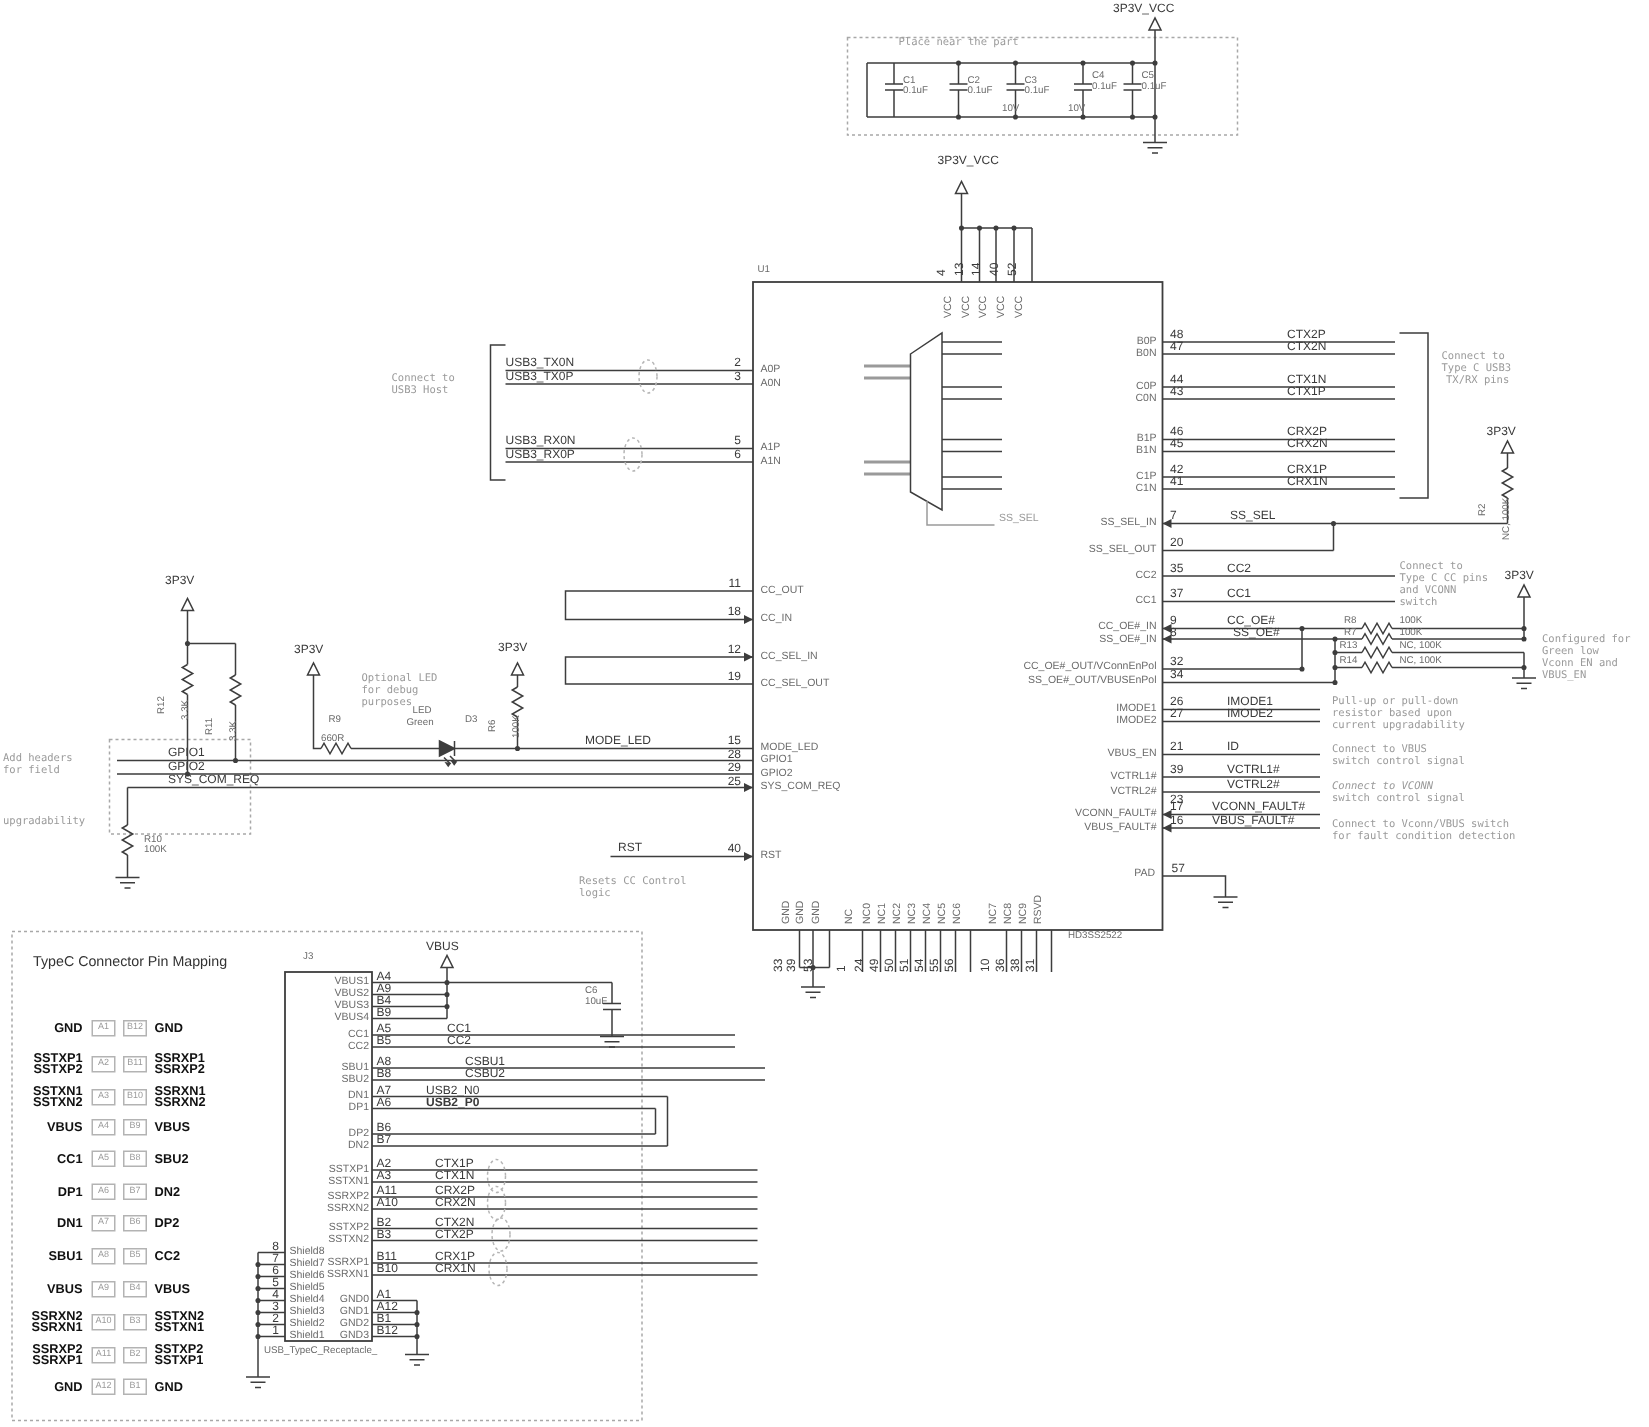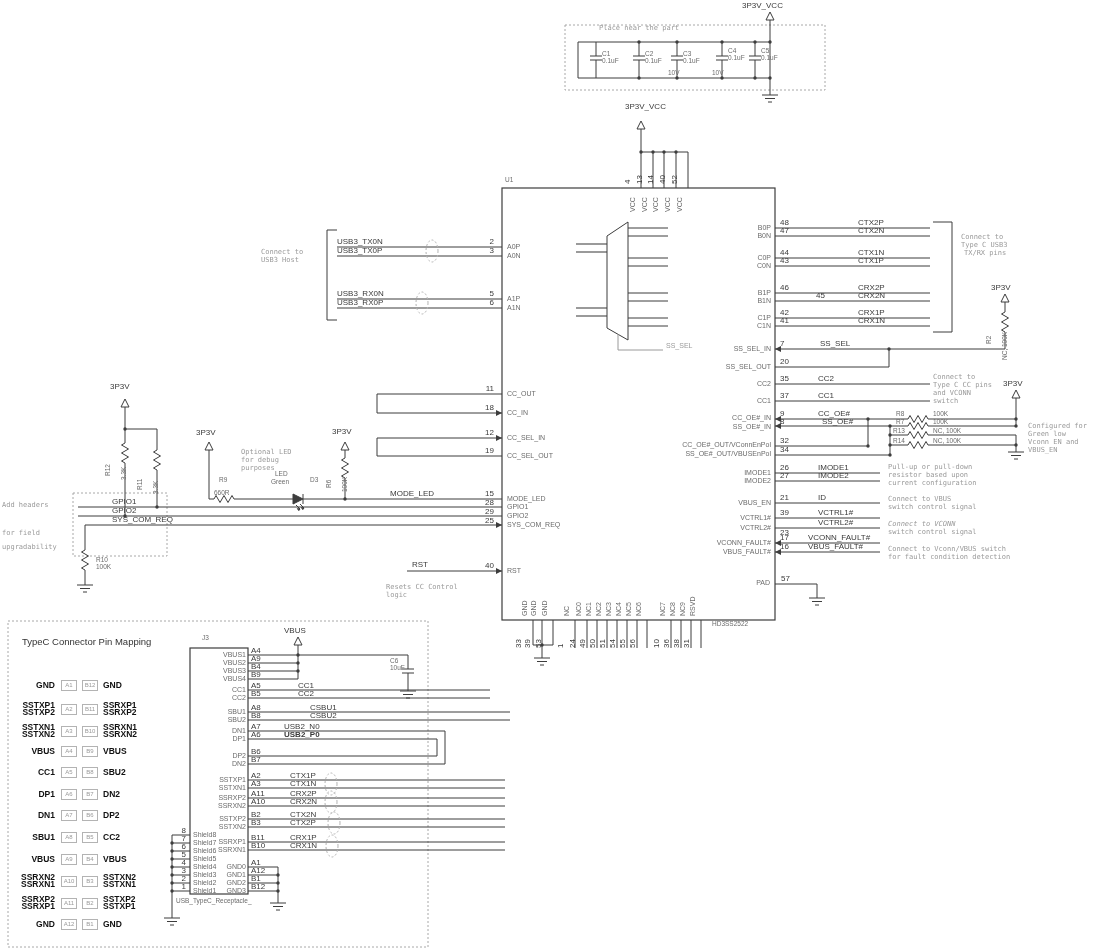--- a/index.html
+++ b/index.html
@@ -266,21 +266,21 @@
       <div class="tx i" style="left: 507px; top: 521px;">SYS_COM_REQ</div>
       <div class="tx n" style="left: 110px; top: 383px;">3P3V</div>
       <div class="tx r v" style="left: 112px; top: 468px;">R12</div>
       <div class="tx r v" style="left: 128px; top: 472px;">3.3K</div>
       <div class="tx r v" style="left: 144px; top: 482px;">R11</div>
       <div class="tx r v" style="left: 160px; top: 486px;">3.3K</div>
       <div class="tx n" style="left: 112px; top: 498px;">GPIO1</div>
       <div class="tx n" style="left: 112px; top: 507px;">GPIO2</div>
       <div class="tx n" style="left: 112px; top: 516px;">SYS_COM_REQ</div>
       <div class="tx a" style="left: 2px; top: 501px;">Add headers</div>
-      <div class="tx a" style="left: 2px; top: 509px; margin-top: 20px;">for field</div>
+      <div class="tx a" style="left: 2px; top: 509px;">for field</div>
       <div class="tx a" style="left: 2px; top: 517px; margin-top: 26px;">upgradability</div>
       <div class="tx r" style="left: 96px; top: 556px;">R10</div>
       <div class="tx r" style="left: 96px; top: 563px;">100K</div>
       <div class="tx n" style="left: 196px; top: 429px;">3P3V</div>
       <div class="tx r" style="left: 219px; top: 476px;">R9</div>
       <div class="tx r" style="left: 214px; top: 489px;">660R</div>
       <div class="tx a" style="left: 241px; top: 448px;">Optional LED</div>
       <div class="tx a" style="left: 241px; top: 456px;">for debug</div>
       <div class="tx a" style="left: 241px; top: 464px;">purposes</div>
       <div class="tx r" style="left: 275px; top: 470px;">LED</div>
@@ -325,21 +325,21 @@
       <div class="tx p v" style="left: 681px; top: 640px;">38</div>
       <div class="tx p v" style="left: 691px; top: 640px;">31</div>
       <div class="tx r" style="left: 712px; top: 620px;">HD3SS2522</div>
       <div class="tx i ar" style="left: 770px; top: 579px;">PAD</div>
       <div class="tx p" style="left: 781px; top: 575px;">57</div>
       <div class="tx p" style="left: 780px; top: 219px;">48</div>
       <div class="tx p" style="left: 780px; top: 227px;">47</div>
       <div class="tx p" style="left: 780px; top: 249px;">44</div>
       <div class="tx p" style="left: 780px; top: 257px;">43</div>
       <div class="tx p" style="left: 780px; top: 284px;">46</div>
-      <div class="tx p" style="left: 816px; top: 292px;">45</div>
+      <div class="tx p" style="left: 780px; top: 292px;">45</div>
       <div class="tx p" style="left: 780px; top: 309px;">42</div>
       <div class="tx p" style="left: 780px; top: 317px;">41</div>
       <div class="tx p" style="left: 780px; top: 340px;">7</div>
       <div class="tx p" style="left: 780px; top: 358px;">20</div>
       <div class="tx p" style="left: 780px; top: 375px;">35</div>
       <div class="tx p" style="left: 780px; top: 392px;">37</div>
       <div class="tx p" style="left: 780px; top: 410px;">9</div>
       <div class="tx p" style="left: 780px; top: 418px;">8</div>
       <div class="tx p" style="left: 780px; top: 437px;">32</div>
       <div class="tx p" style="left: 780px; top: 446px;">34</div>
@@ -411,21 +411,21 @@
       <div class="tx a" style="left: 933px; top: 373px;">Connect to</div>
       <div class="tx a" style="left: 933px; top: 381px;">Type C CC pins</div>
       <div class="tx a" style="left: 933px; top: 389px;">and VCONN</div>
       <div class="tx a" style="left: 933px; top: 397px;">switch</div>
       <div class="tx a" style="left: 1028px; top: 422px;">Configured for</div>
       <div class="tx a" style="left: 1028px; top: 430px;">Green low</div>
       <div class="tx a" style="left: 1028px; top: 438px;">Vconn EN and</div>
       <div class="tx a" style="left: 1028px; top: 446px;">VBUS_EN</div>
       <div class="tx a" style="left: 888px; top: 463px;">Pull-up or pull-down</div>
       <div class="tx a" style="left: 888px; top: 471px;">resistor based upon</div>
-      <div class="tx a" style="left: 888px; top: 479px;">current configuration</div>
+      <div class="tx a" style="left: 888px; top: 479px;">current upgradability</div>
       <div class="tx a" style="left: 888px; top: 495px;">Connect to VBUS</div>
       <div class="tx a" style="left: 888px; top: 503px;">switch control signal</div>
       <div class="tx a" style="left: 888px; top: 520px; font-style: italic;">Connect to VCONN</div>
       <div class="tx a" style="left: 888px; top: 528px;">switch control signal</div>
       <div class="tx a" style="left: 888px; top: 545px;">Connect to Vconn/VBUS switch</div>
       <div class="tx a" style="left: 888px; top: 553px;">for fault condition detection</div>
       <div class="tx g" style="left: 666px; top: 342px;">SS_SEL</div>
       <div class="tx title" style="left: 22px; top: 638px;">TypeC Connector Pin Mapping</div>
       <div class="tx t ar" style="left: 55px; top: 681px;">GND</div>
       <div class="tx t ar" style="left: 55px; top: 701px;">SSTXP1</div>

